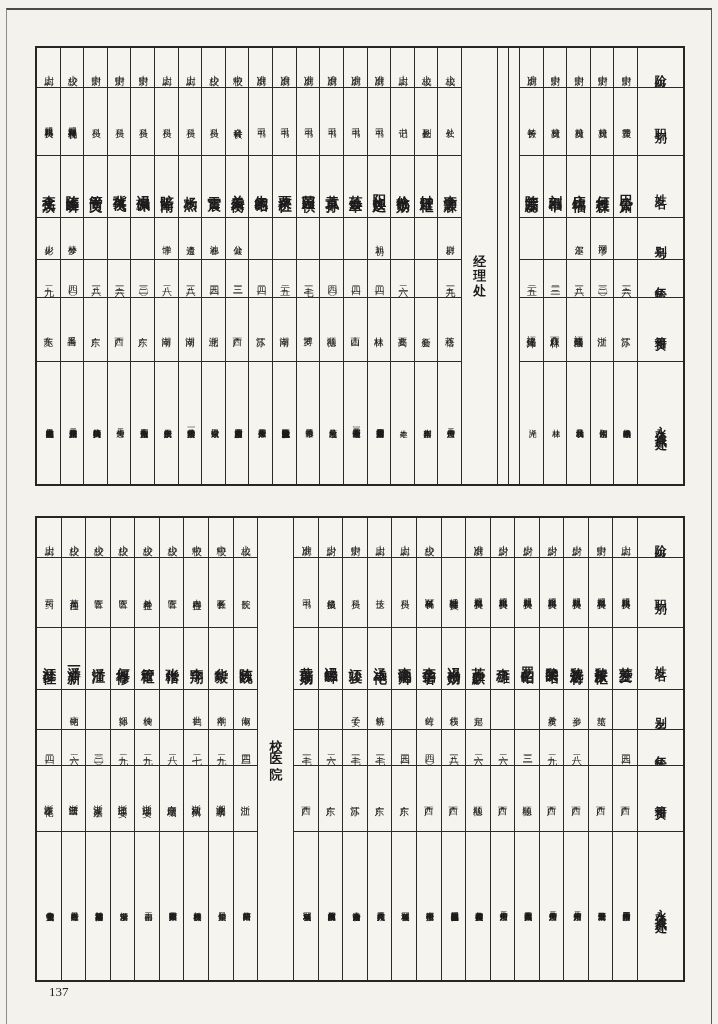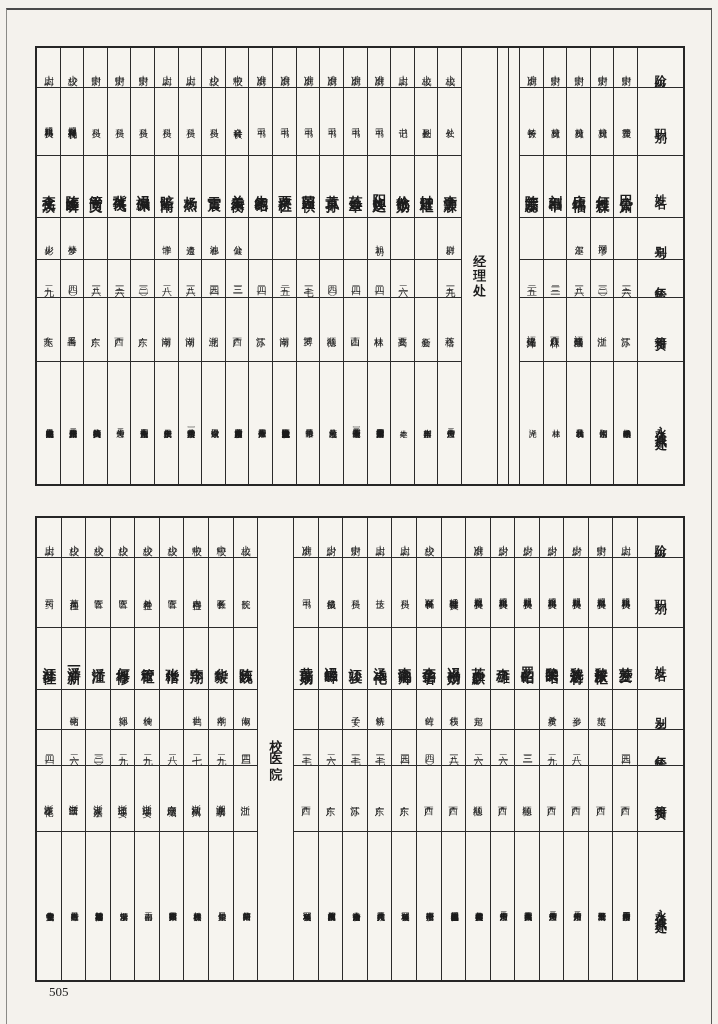--- a/index.html
+++ b/index.html
@@ -1215,14 +1215,14 @@
           <span class="vtext">二四</span>
         </div>
         <div class="cell native">
           <span class="vtext">浙江奉化</span>
         </div>
         <div class="cell address">
           <span class="vtext">宁波奉化长寿堂收交</span>
         </div>
       </div>
     </div>
-  <div class="page-number">505</div>
+  <div class="page-number">137</div>
 </div>
 
 </body></html>

